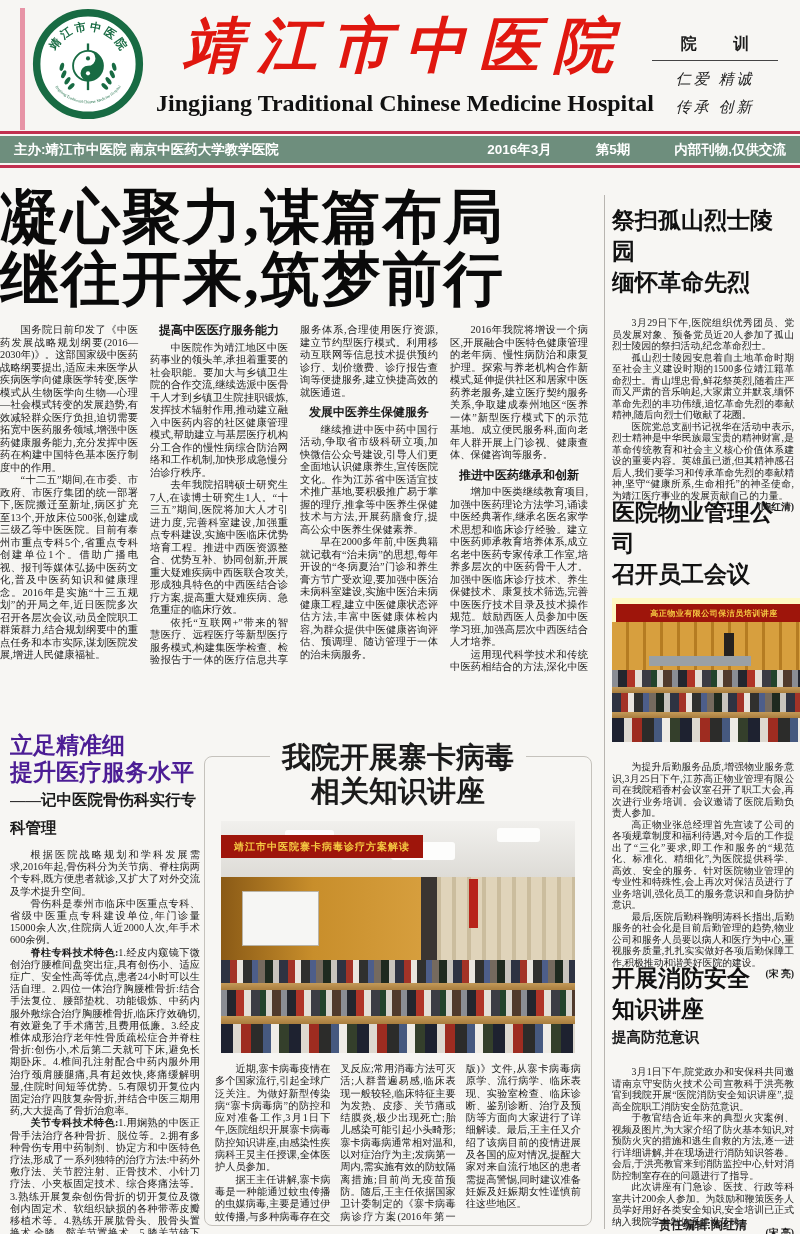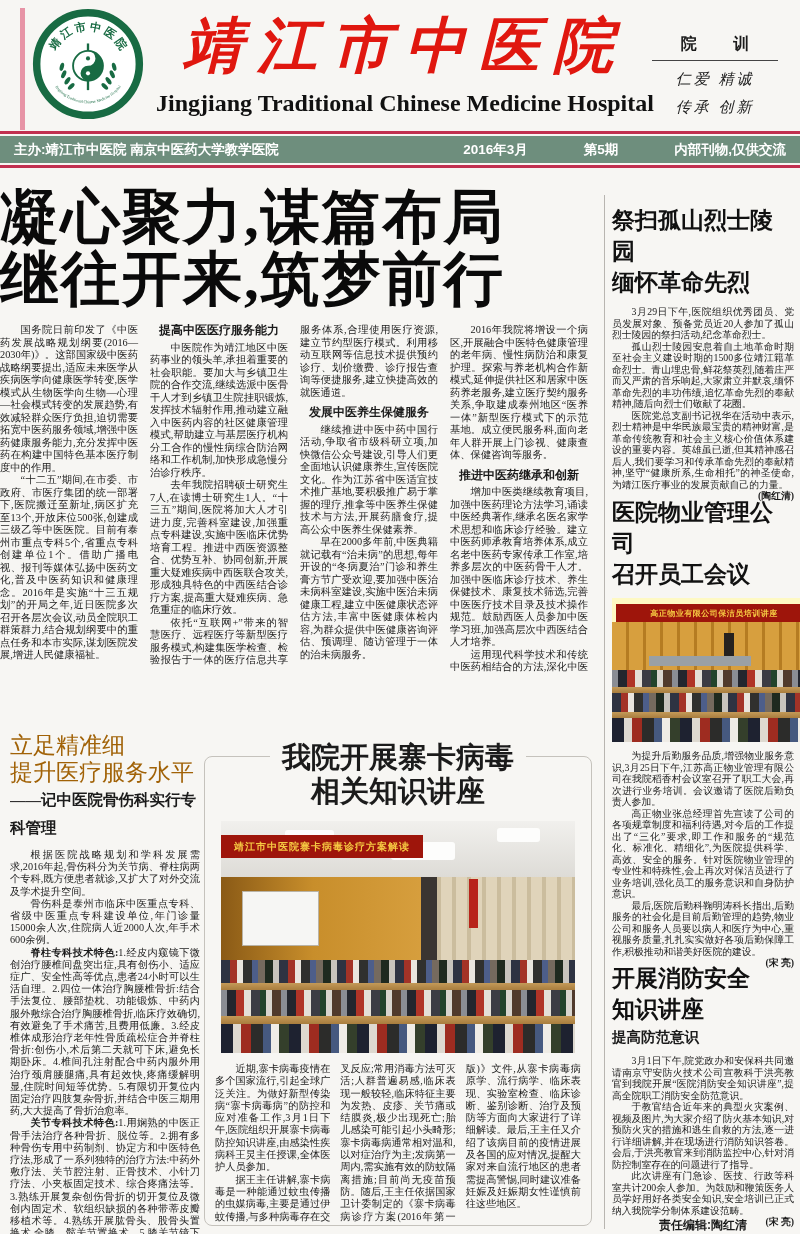--- a/index.html
+++ b/index.html
@@ -20,41 +20,41 @@
   .motto-title{font-size:16px;font-weight:bold;letter-spacing:16px;padding-left:16px;
                border-bottom:1px solid #444;padding-bottom:5px;margin:0 12px;}
   .motto-line{font-size:15px;font-style:italic;letter-spacing:3px;margin-top:9px;color:#222;}
 
   
   .rule-red{position:absolute;left:0;width:800px;height:3px;background:#c13050;}
   .info-bar{position:absolute;top:136px;left:0;width:800px;height:27px;background:#6e8e7d;
             display:flex;align-items:center;color:#fff;font-weight:bold;font-size:13.5px;
             padding:0 14px;box-sizing:border-box;}
   .info-org{flex:1;}
-  .info-item{margin-left:56px;}
+  .info-item{margin-left:44px;}
 
   
   .v-divider{position:absolute;left:604px;top:195px;height:1034px;width:1px;background:#b8b5b0;}
 
   
   .lead{position:absolute;left:0;top:186px;width:588px;}
   .headline{font-size:59px;line-height:62px;font-weight:bold;letter-spacing:2px;color:#0a0a0a;white-space:nowrap;}
   .lead-body{position:relative;margin-top:14px;height:352px;overflow:hidden;
              column-count:4;column-gap:12px;column-fill:auto;
              font-size:10.3px;line-height:12.5px;text-align:justify;}
   .body-p{margin:0;text-indent:2em;}
   .subhead{font-weight:bold;text-align:center;font-size:12px;margin:7px 0 5px;text-indent:0;}
   .byline{float:right;font-weight:bold;}
 
   
   .lower{position:absolute;left:10px;top:726px;width:588px;height:508px;overflow:hidden;}
 
   
   .bone{position:absolute;left:0;top:6px;width:190px;}
-  .bone-title{font-size:23px;line-height:27px;font-weight:normal;color:#a16207;}
+  .bone-title{font-size:23px;line-height:27px;font-weight:bold;color:#4c1d95;}
   .bone-sub{font-size:15.5px;line-height:28px;font-weight:bold;margin-top:0;}
   .bone-body{margin-top:7px;font-size:10.2px;line-height:12.2px;text-align:justify;}
   .tech-label{font-weight:bold;}
 
   
   .zika{position:absolute;left:194px;top:30px;width:388px;height:470px;
         border:1px solid #c5c2bc;border-radius:8px;box-sizing:border-box;}
   .zika-titles{position:absolute;top:-16px;left:0;width:100%;text-align:center;}
   .zika-t1{display:inline-block;background:#f7f6f3;padding:0 12px;
            font-size:29px;font-weight:bold;line-height:32px;}
@@ -90,21 +90,21 @@
   .pp-wall{position:absolute;top:17%;left:0;width:100%;height:33%;
            background:repeating-linear-gradient(90deg,#d79f3e 0 14px,#b57c22 14px 17px);}
   .pp-speaker{position:absolute;left:55%;top:24%;width:5%;height:22%;background:#26221f;}
   .pp-table{position:absolute;left:18%;top:40%;width:50%;height:7%;background:#9aa0a4;}
 
   
   .sidebar{position:absolute;left:612px;top:205px;width:182px;}
   .sb-article{position:absolute;left:0;width:182px;}
   .sb-title{font-size:23px;line-height:31px;font-weight:bold;color:#111;}
   .sb-subtitle{font-size:14.5px;font-weight:bold;margin-top:3px;}
-  .sb-body{margin-top:8px;font-size:9.8px;line-height:11.5px;text-align:justify;}
+  .sb-body{margin-top:19px;font-size:9.8px;line-height:11.5px;text-align:justify;}
   .editor-note{position:absolute;left:0;top:1012px;width:182px;text-align:center;
                font-weight:bold;font-size:12px;}
 </style>
 </head>
 <body>
 
 <div class="page">
 
   <div class="masthead">
     <div class="edge-strip"></div>

